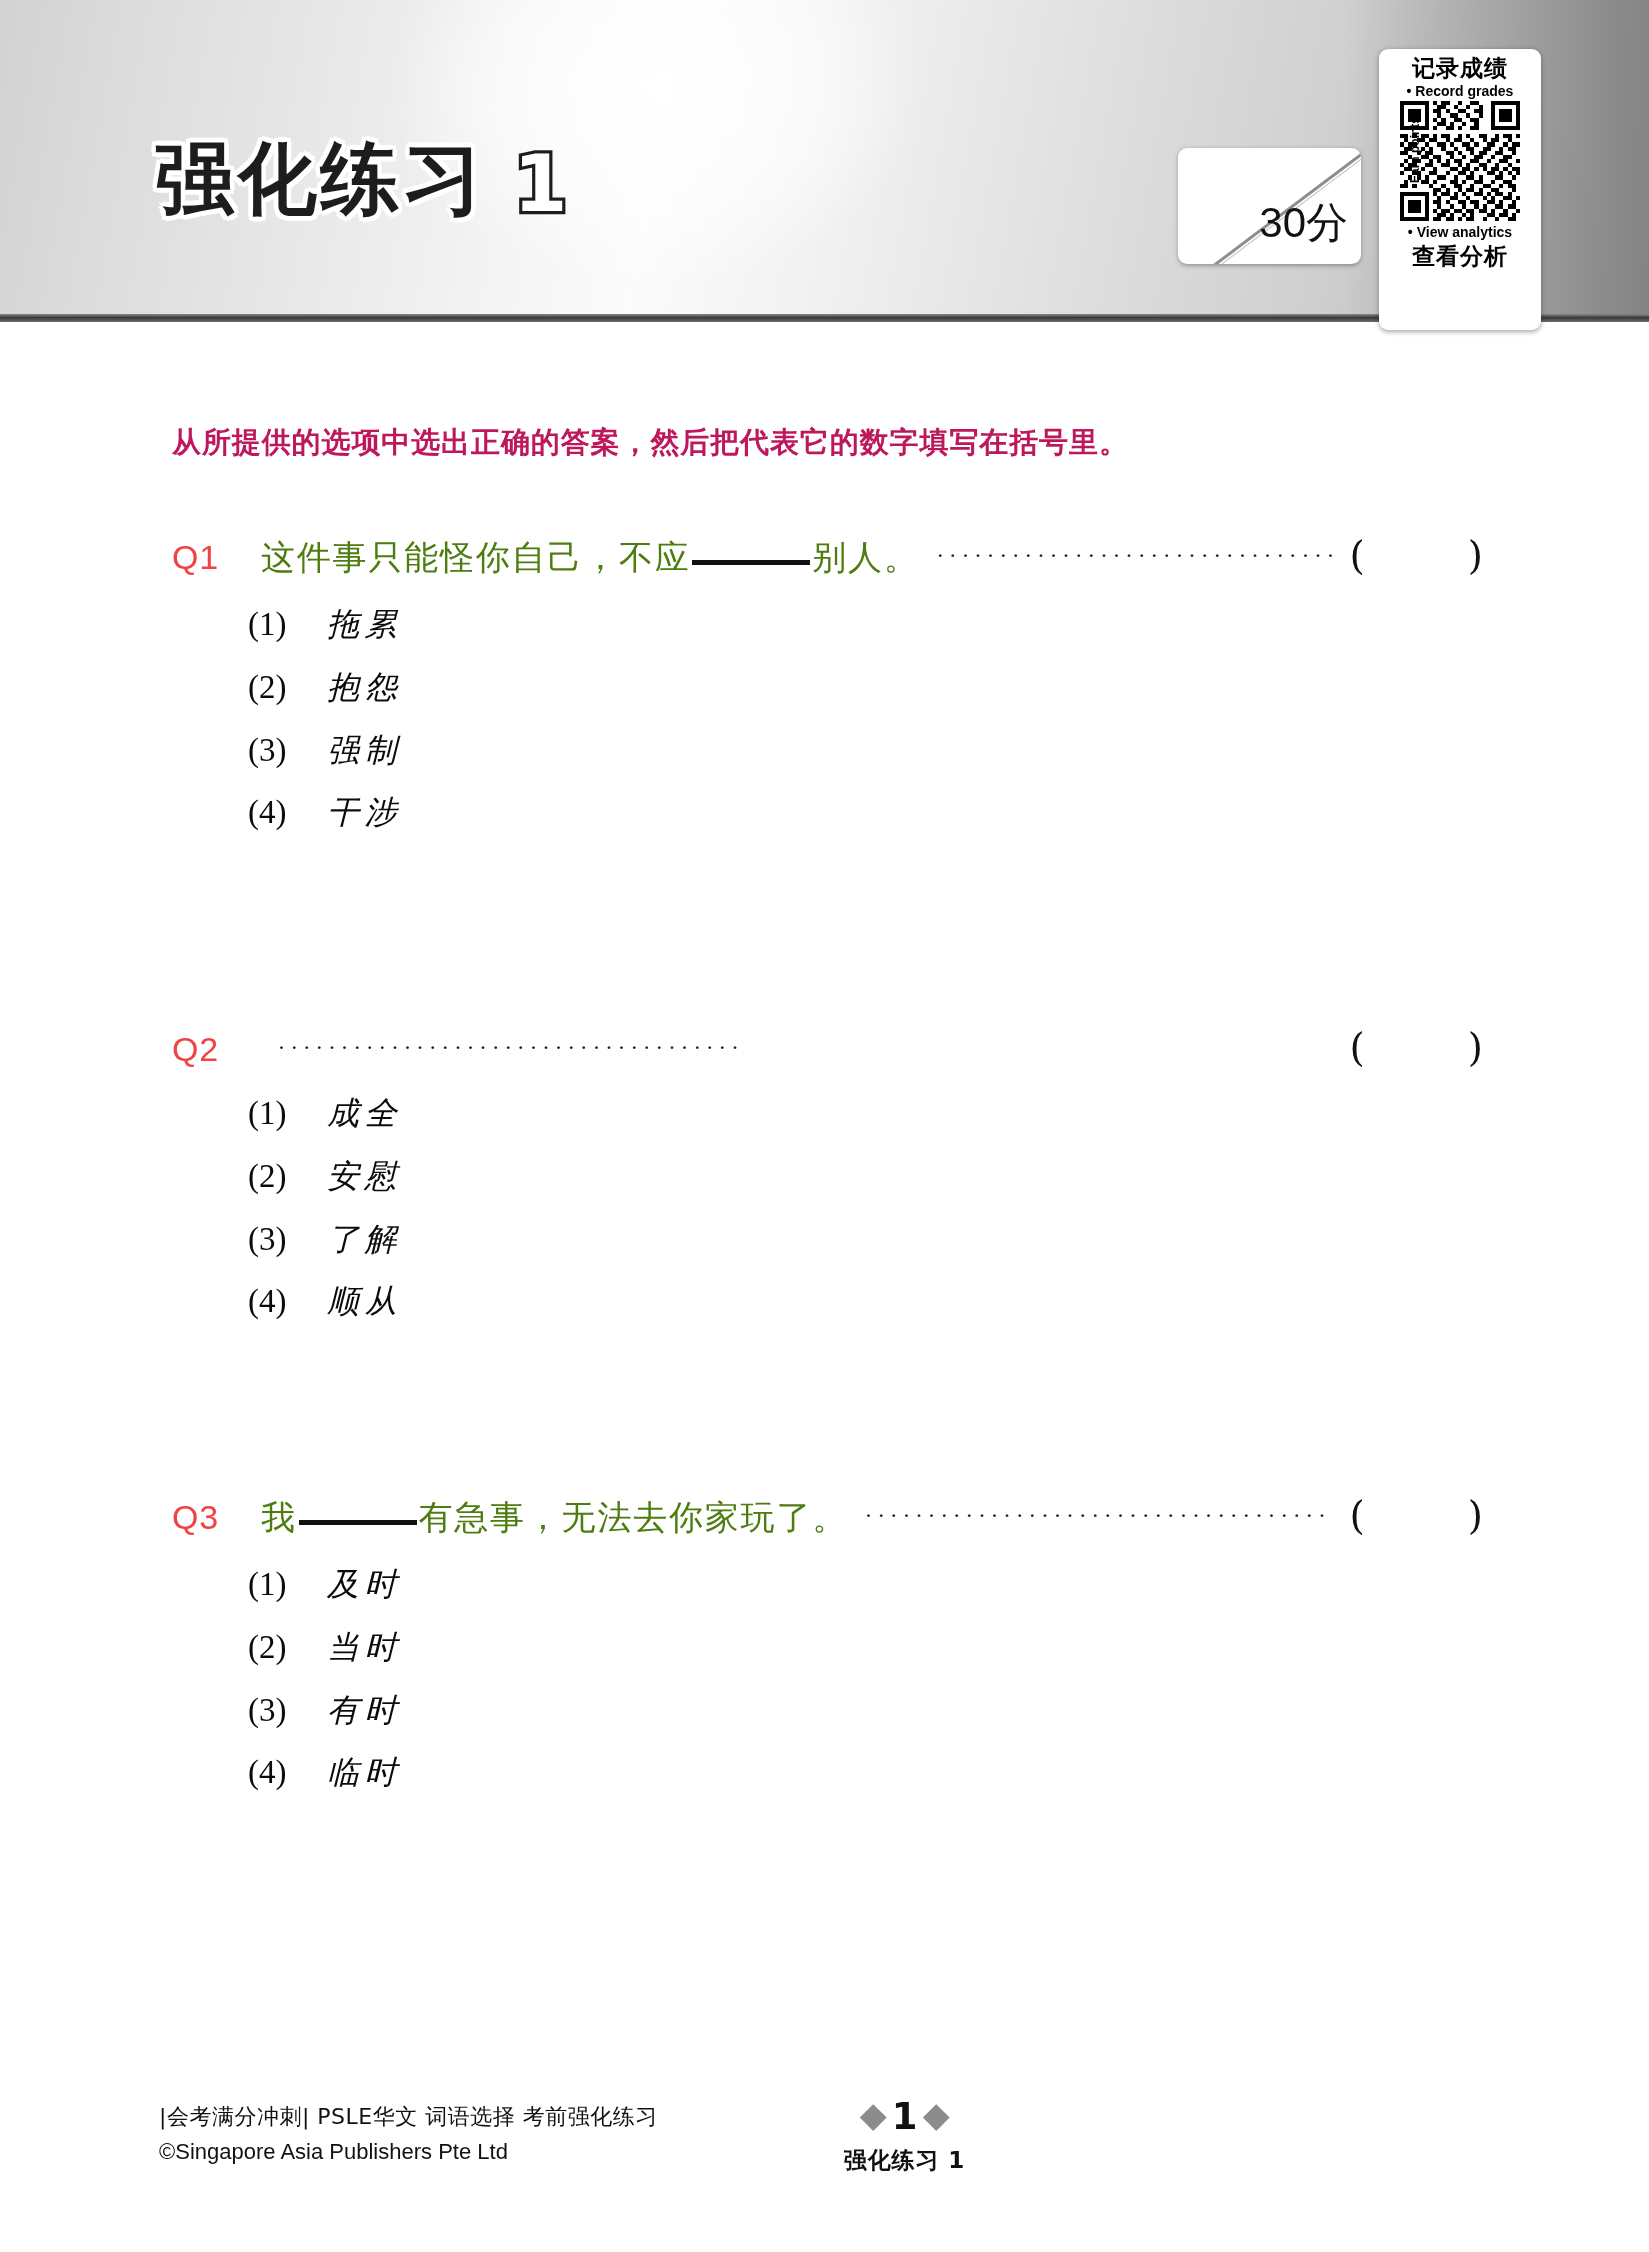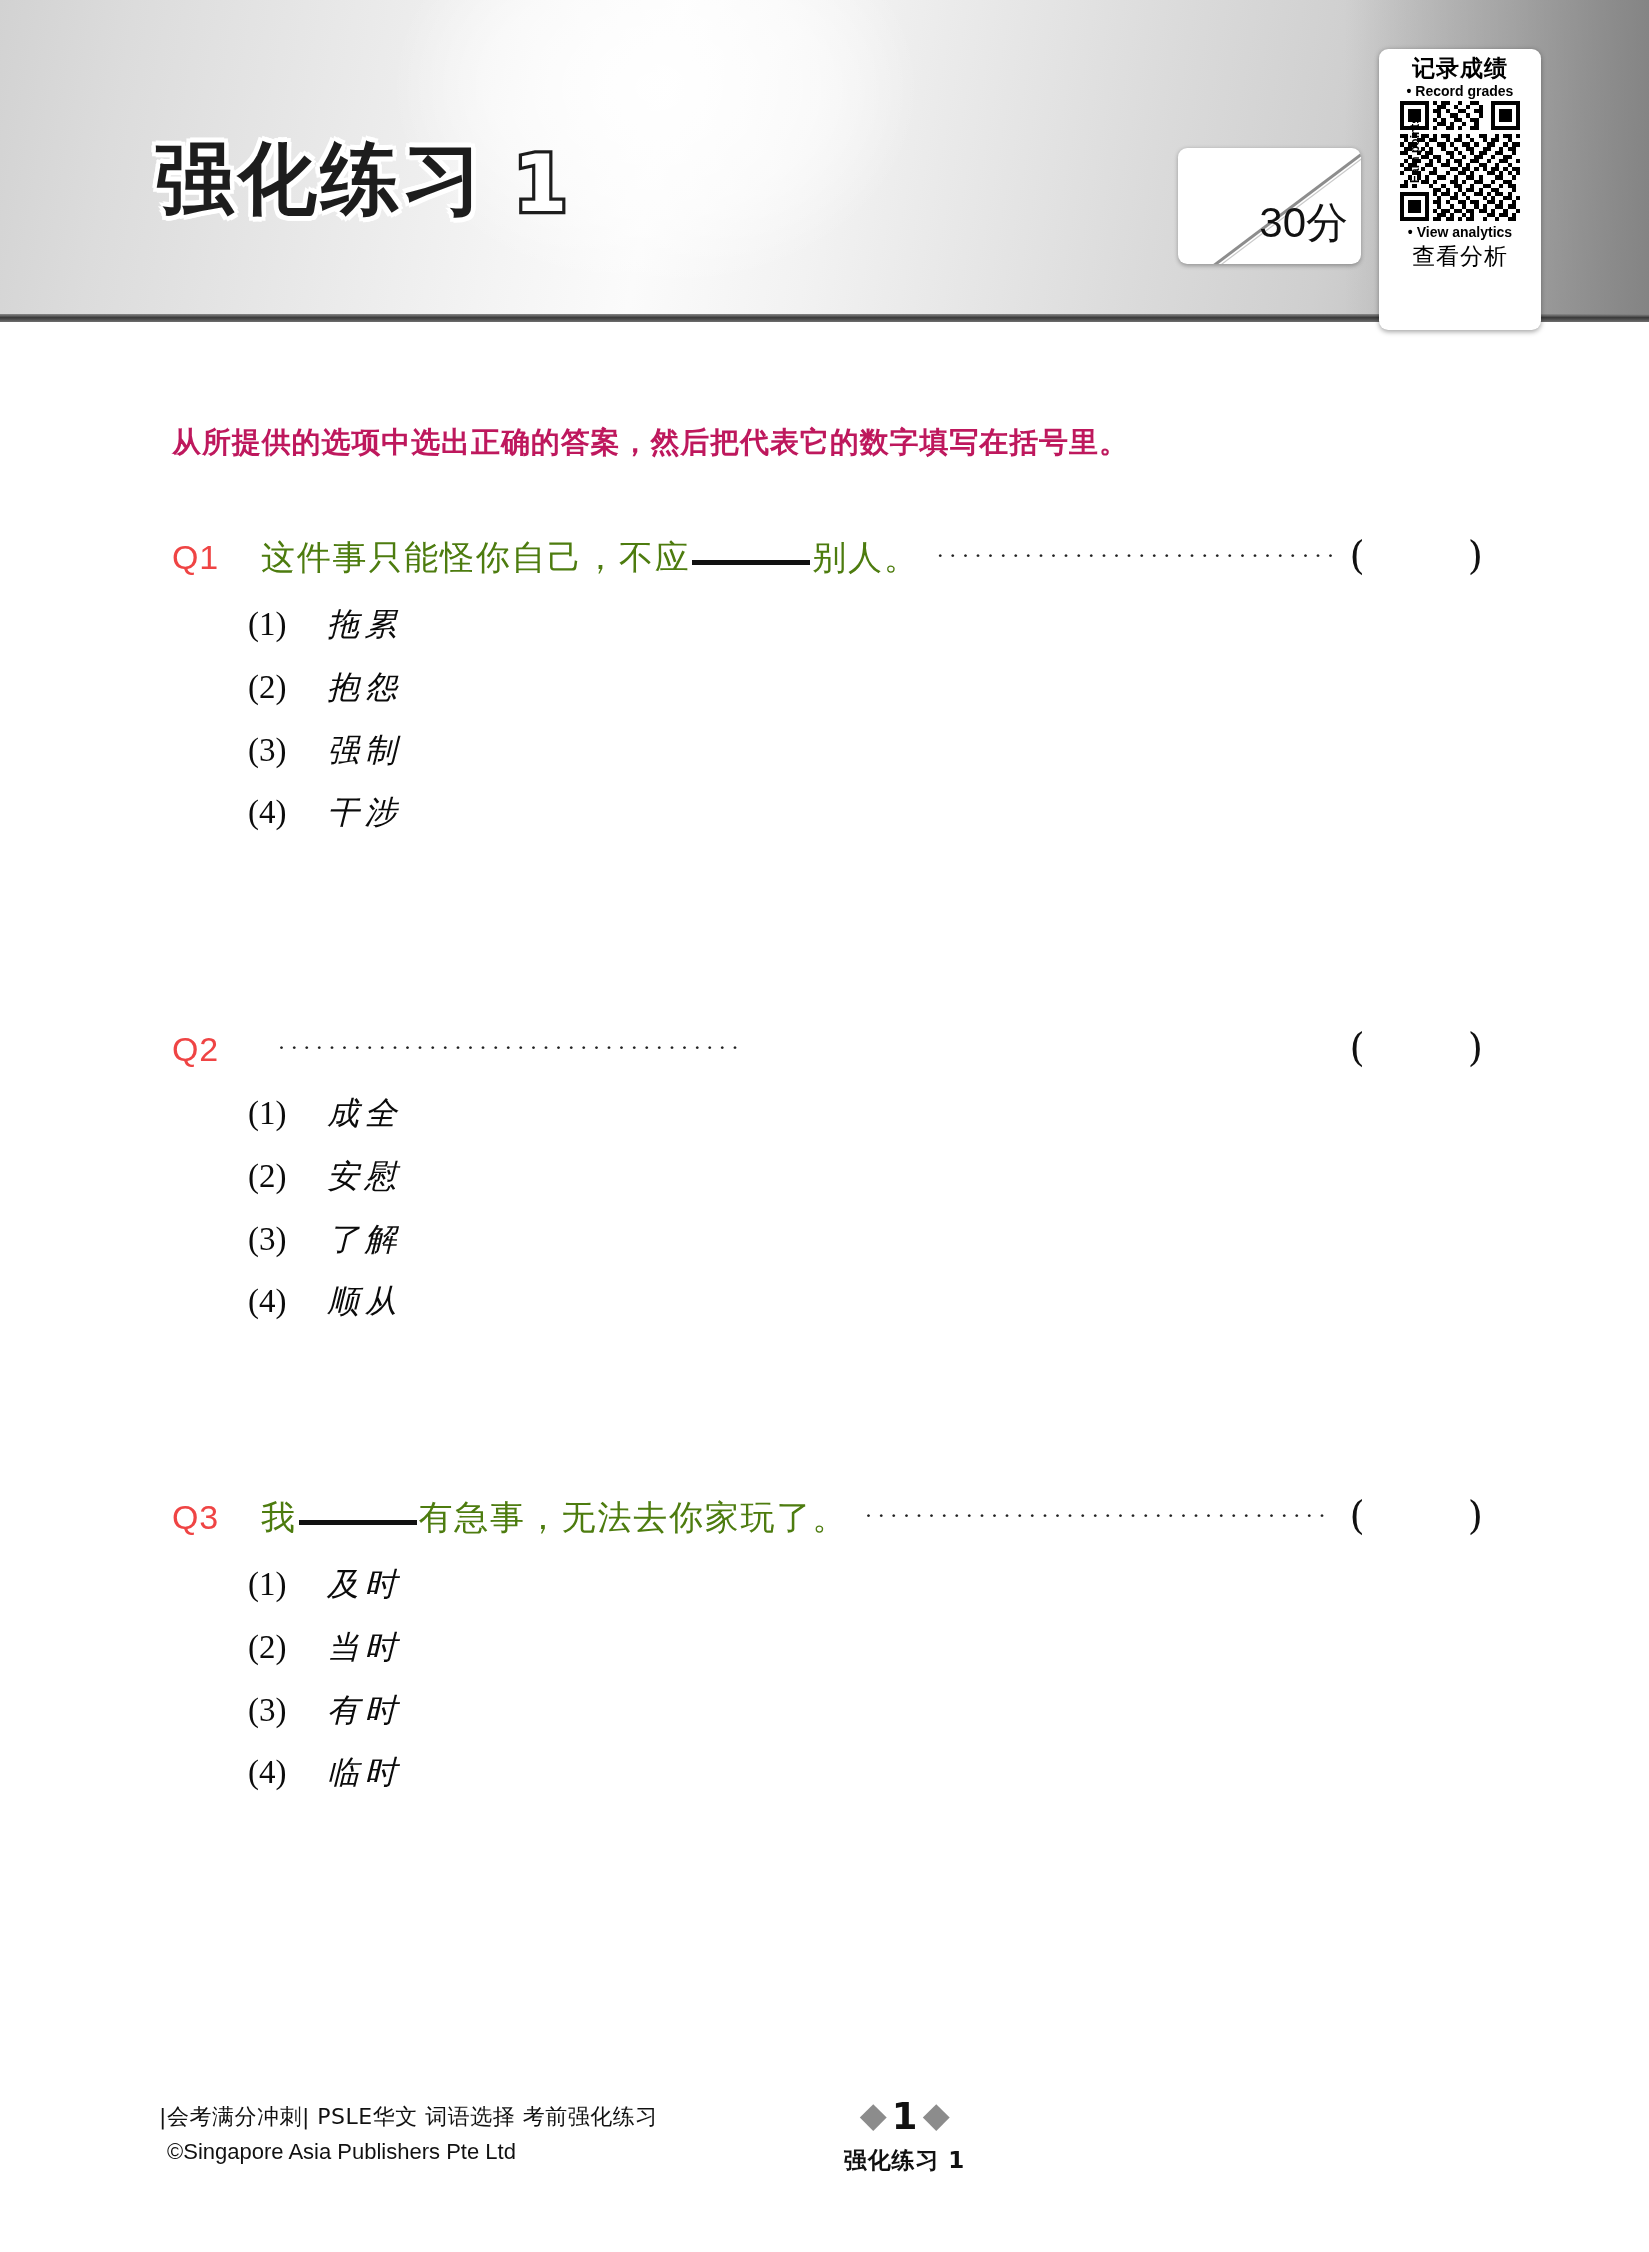--- a/index.html
+++ b/index.html
@@ -181,21 +181,21 @@
     transform-origin: center;
     font-family: "Liberation Sans", sans-serif;
     font-weight: bold;
     font-size: 12px;
     color: #000;
     white-space: nowrap;
     text-align: center;
   }
   .qr-foot {
     font-family: "DejaVu Sans", sans-serif;
-    font-weight: normal;
+    font-weight: bold;
     font-size: 23px;
     line-height: 1.05;
     letter-spacing: 0.9px;
     color: #000;
     margin-top: 3.7px;
   }
 
   
   .instruction {
     position: absolute;
@@ -305,21 +305,20 @@
     color: #111;
     letter-spacing: 0.5px;
     white-space: nowrap;
   }
   .footer-line2 {
     font-family: "Liberation Sans", sans-serif;
     font-size: 22px;
     color: #111;
     margin-top: 6.5px;
     white-space: nowrap;
-    margin-left: 8px;
   }
   .footer-center {
     position: absolute;
     left: 766px;
     top: -3.7px;
     width: 277px;
     text-align: center;
   }
   .pagenum-row {
     display: flex;

